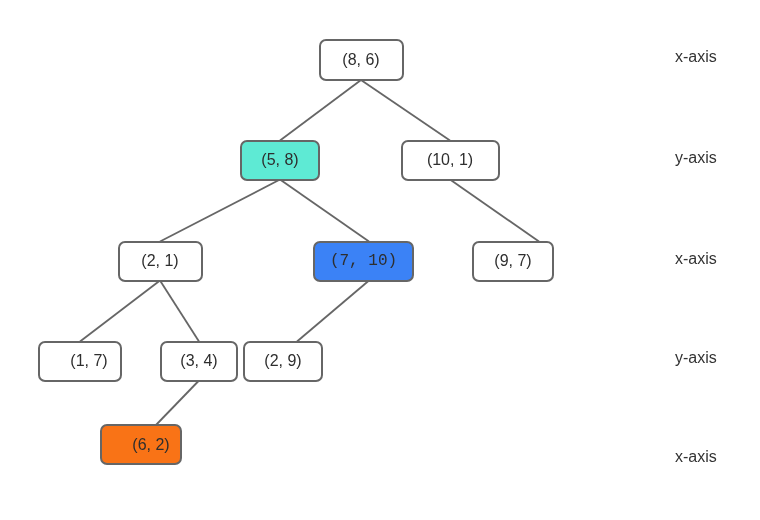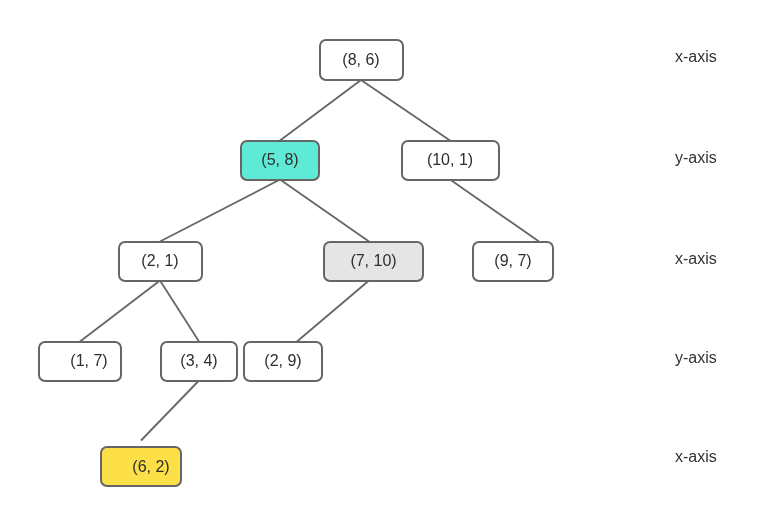--- a/index.html
+++ b/index.html
@@ -56,26 +56,26 @@
       <line x1="160" y1="280.5" x2="80" y2="341.5" stroke="#666666" stroke-width="1.8"></line>
       <line x1="160" y1="280.5" x2="199" y2="341.5" stroke="#666666" stroke-width="1.8"></line>
       <line x1="369" y1="280.5" x2="297" y2="341.5" stroke="#666666" stroke-width="1.8"></line>
       <line x1="199" y1="380.5" x2="141" y2="440.5" stroke="#666666" stroke-width="1.8"></line>
     </svg>
   <div id="node-layer">
       <div class="node" style="left: 318.5px; top: 39px; width: 85px; height: 42px; background: rgb(255, 255, 255); border-color: rgb(102, 102, 102); color: rgb(46, 46, 46);">(8, 6)</div>
       <div class="node" style="left: 240px; top: 139.5px; width: 80px; height: 41px; background: #5eead4; border-color: rgb(102, 102, 102); color: rgb(46, 46, 46);">(5, 8)</div>
       <div class="node" style="left: 400.5px; top: 139.5px; width: 99px; height: 41px; background: rgb(255, 255, 255); border-color: rgb(102, 102, 102); color: rgb(46, 46, 46);">(10, 1)</div>
       <div class="node" style="left: 117.5px; top: 240.5px; width: 85px; height: 41px; background: rgb(255, 255, 255); border-color: rgb(102, 102, 102); color: rgb(46, 46, 46);">(2, 1)</div>
-      <div class="node" style="left: 323px; top: 240.5px; width: 101px; height: 41px; background: #e5e5e5; border-color: rgb(102, 102, 102); color: rgb(46, 46, 46);">(7, 10)</div>
+      <div class="node" style="left: 313px; top: 240.5px; width: 101px; height: 41px; background: #3b82f6; border-color: rgb(102, 102, 102); color: rgb(46, 46, 46); font-family: Liberation Mono, monospace;">(7, 10)</div>
       <div class="node" style="left: 472px; top: 240.5px; width: 82px; height: 41px; background: rgb(255, 255, 255); border-color: rgb(102, 102, 102); color: rgb(46, 46, 46);">(9, 7)</div>
       <div class="node" style="left: 38px; top: 340.5px; width: 84px; height: 41px; background: rgb(255, 255, 255); border-color: rgb(102, 102, 102); color: rgb(46, 46, 46); padding-left: 18px;">(1, 7)</div>
       <div class="node" style="left: 160px; top: 340.5px; width: 78px; height: 41px; background: rgb(255, 255, 255); border-color: rgb(102, 102, 102); color: rgb(46, 46, 46);">(3, 4)</div>
       <div class="node" style="left: 243px; top: 340.5px; width: 80px; height: 41px; background: rgb(255, 255, 255); border-color: rgb(102, 102, 102); color: rgb(46, 46, 46);">(2, 9)</div>
-      <div class="node" style="left: 100px; top: 446px; width: 82px; height: 41px; background: #fde047; border-color: rgb(102, 102, 102); color: rgb(46, 46, 46); padding-left: 20px;">(6, 2)</div>
+      <div class="node" style="left: 100px; top: 424px; width: 82px; height: 41px; background: #f97316; border-color: rgb(102, 102, 102); color: rgb(46, 46, 46); padding-left: 20px;">(6, 2)</div>
     </div>
   <div id="axis-label-layer">
       <div class="axis-label" style="left: 651px; top: 46px; color: rgb(51, 51, 51);">x-axis</div>
       <div class="axis-label" style="left: 651px; top: 147px; color: rgb(51, 51, 51);">y-axis</div>
       <div class="axis-label" style="left: 651px; top: 248px; color: rgb(51, 51, 51);">x-axis</div>
       <div class="axis-label" style="left: 651px; top: 347px; color: rgb(51, 51, 51);">y-axis</div>
       <div class="axis-label" style="left: 651px; top: 446px; color: rgb(51, 51, 51);">x-axis</div>
     </div>
 </div>
 

